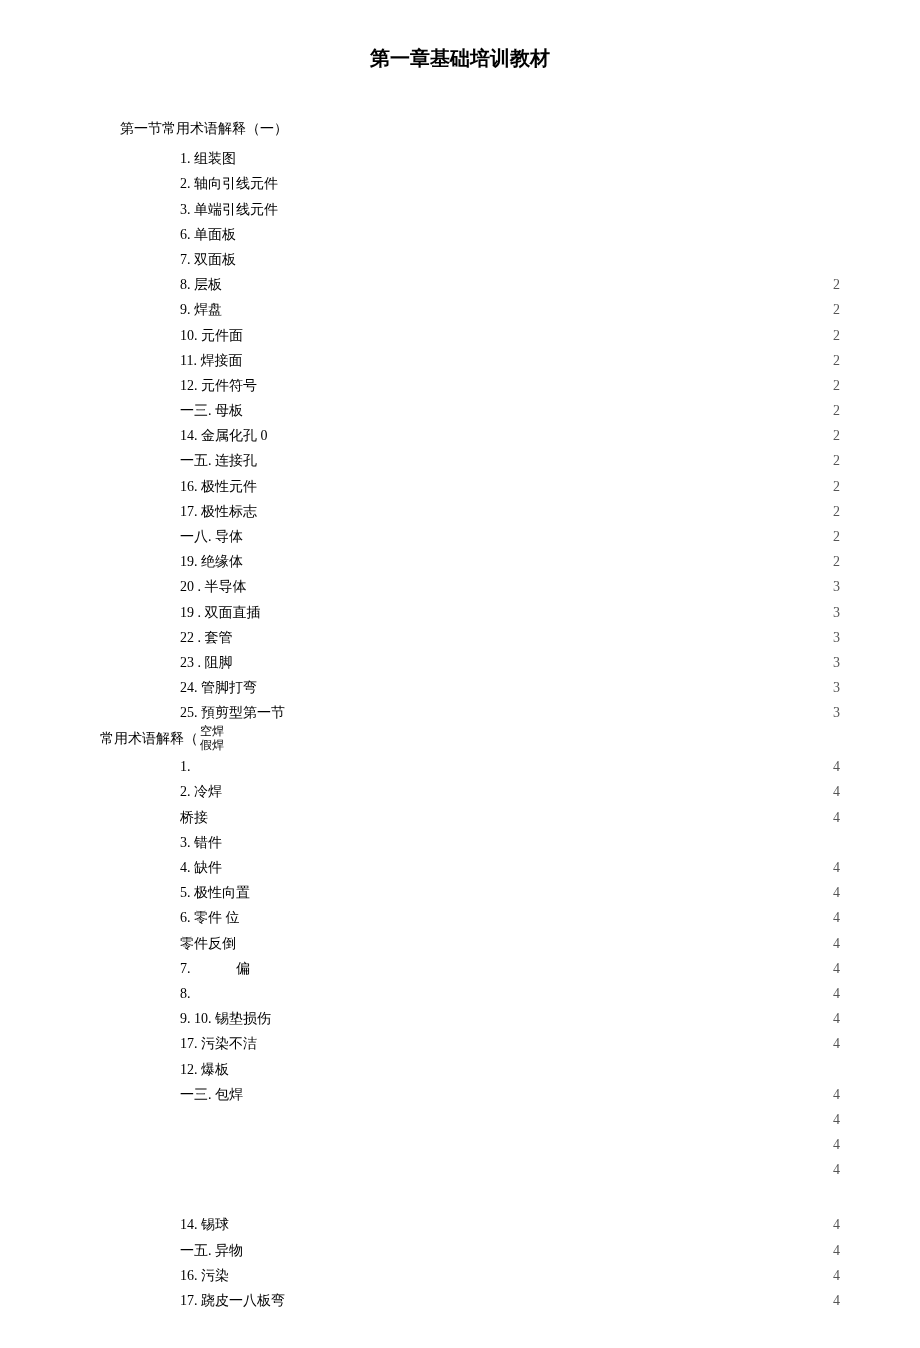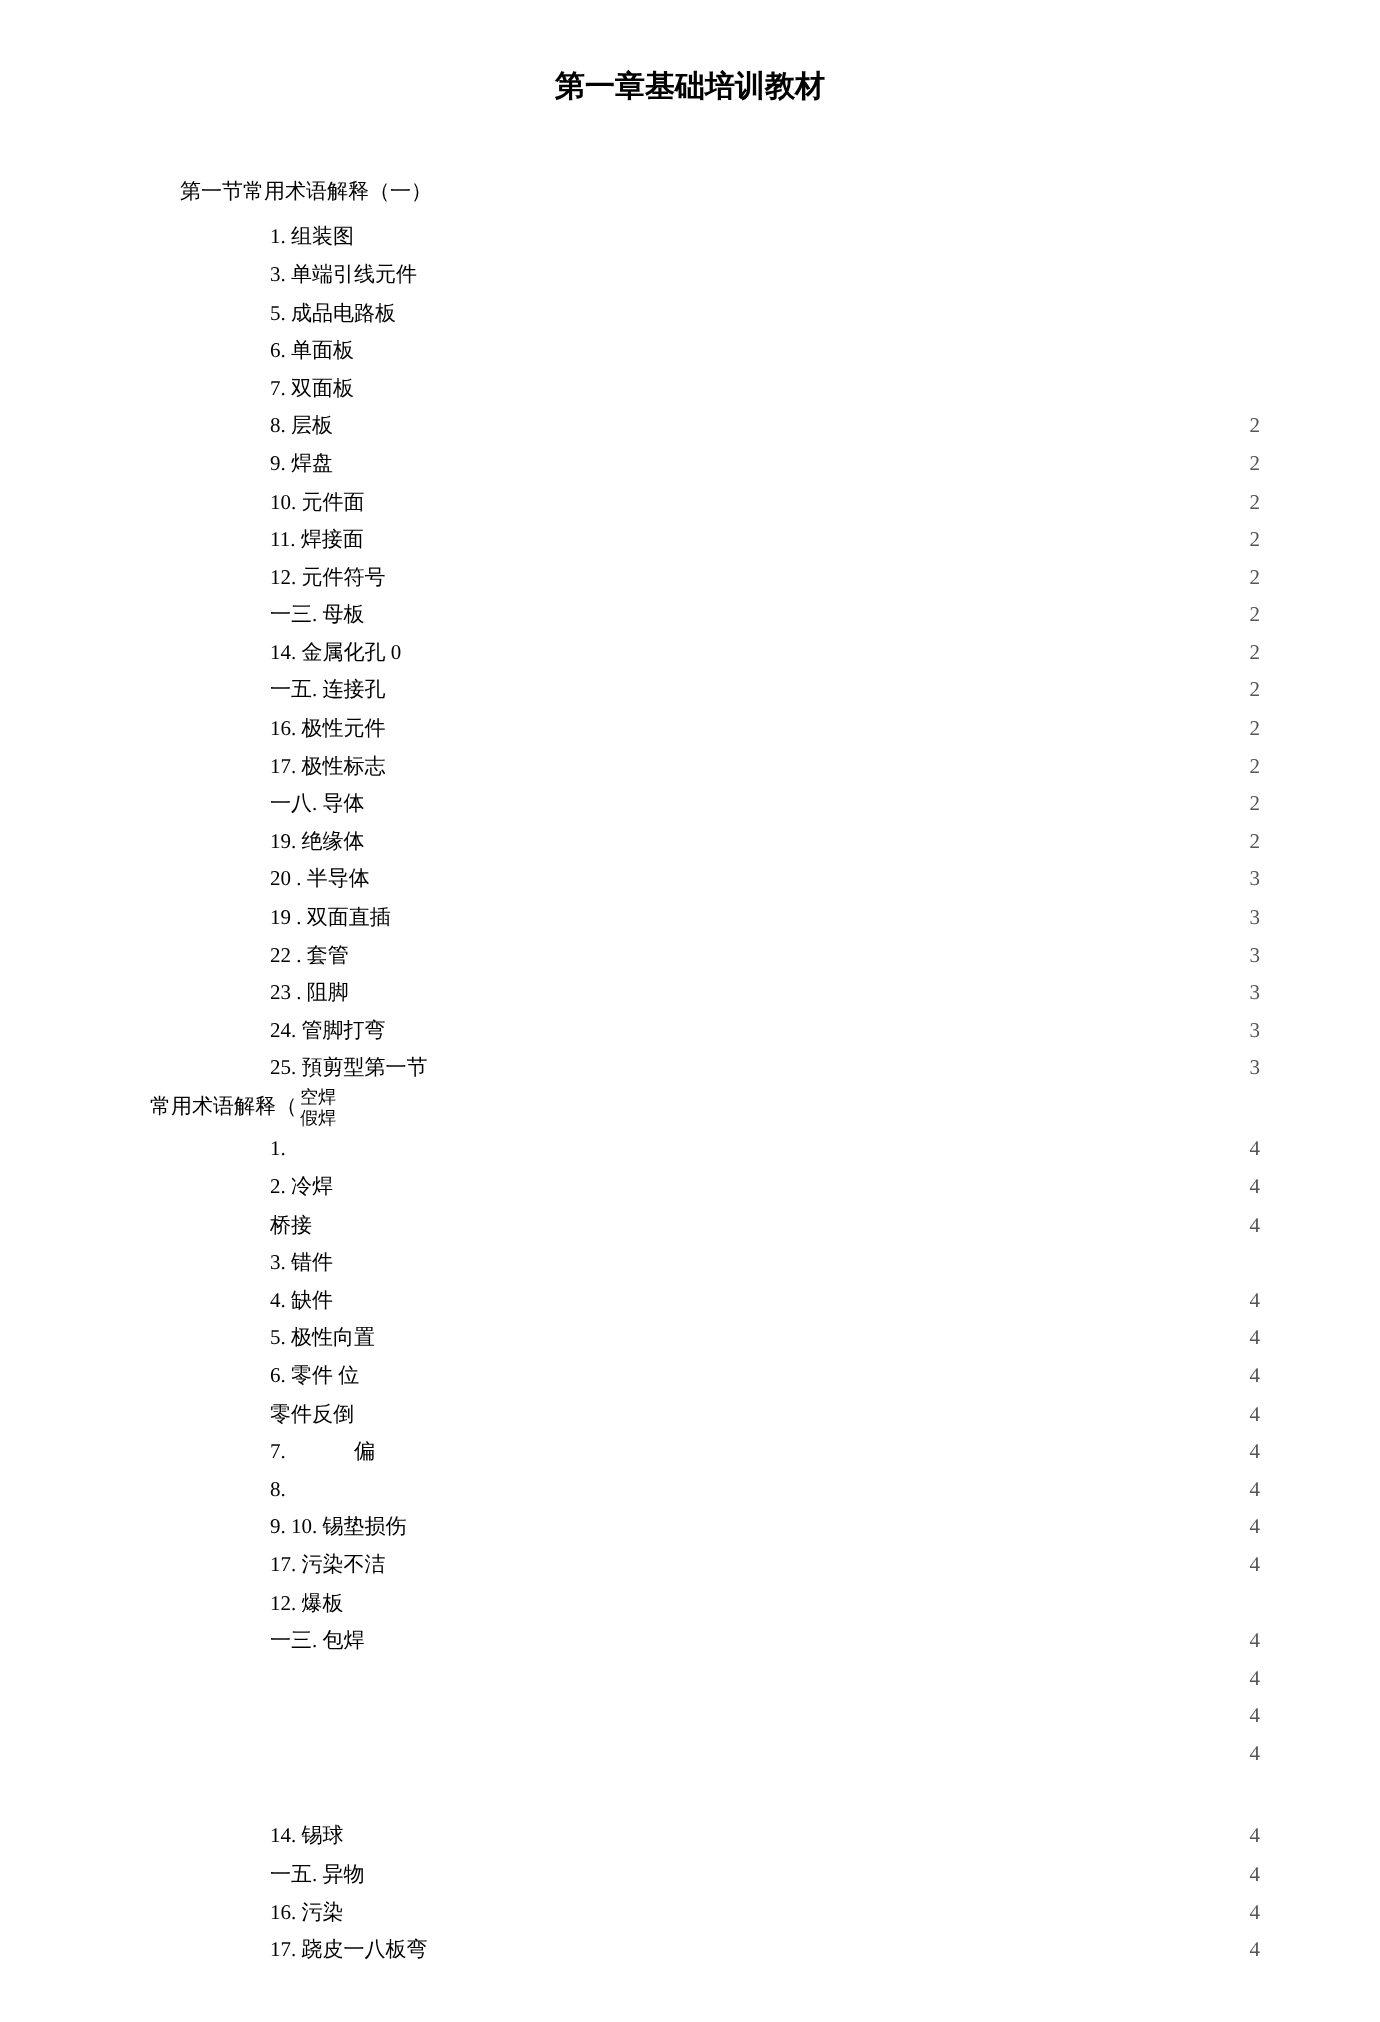--- a/index.html
+++ b/index.html
@@ -60,25 +60,25 @@
 <div class="title">第一章基础培训教材</div>
 
 <div class="section-title">第一节常用术语解释（一）</div>
 
 <div id="section1-list">
     <div class="toc-item">
       <span class="toc-text">1. 组装图</span>
       <span class="toc-page"></span>
     </div>
     <div class="toc-item">
+      <span class="toc-text">2. 轴向引线元件</span>
+      <span class="toc-page"></span>
+    </div>
+    <div class="toc-item">
       <span class="toc-text">3. 单端引线元件</span>
-      <span class="toc-page"></span>
-    </div>
-    <div class="toc-item">
-      <span class="toc-text">5. 成品电路板</span>
       <span class="toc-page"></span>
     </div>
     <div class="toc-item">
       <span class="toc-text">6. 单面板</span>
       <span class="toc-page"></span>
     </div>
     <div class="toc-item">
       <span class="toc-text">7. 双面板</span>
       <span class="toc-page"></span>
     </div>

